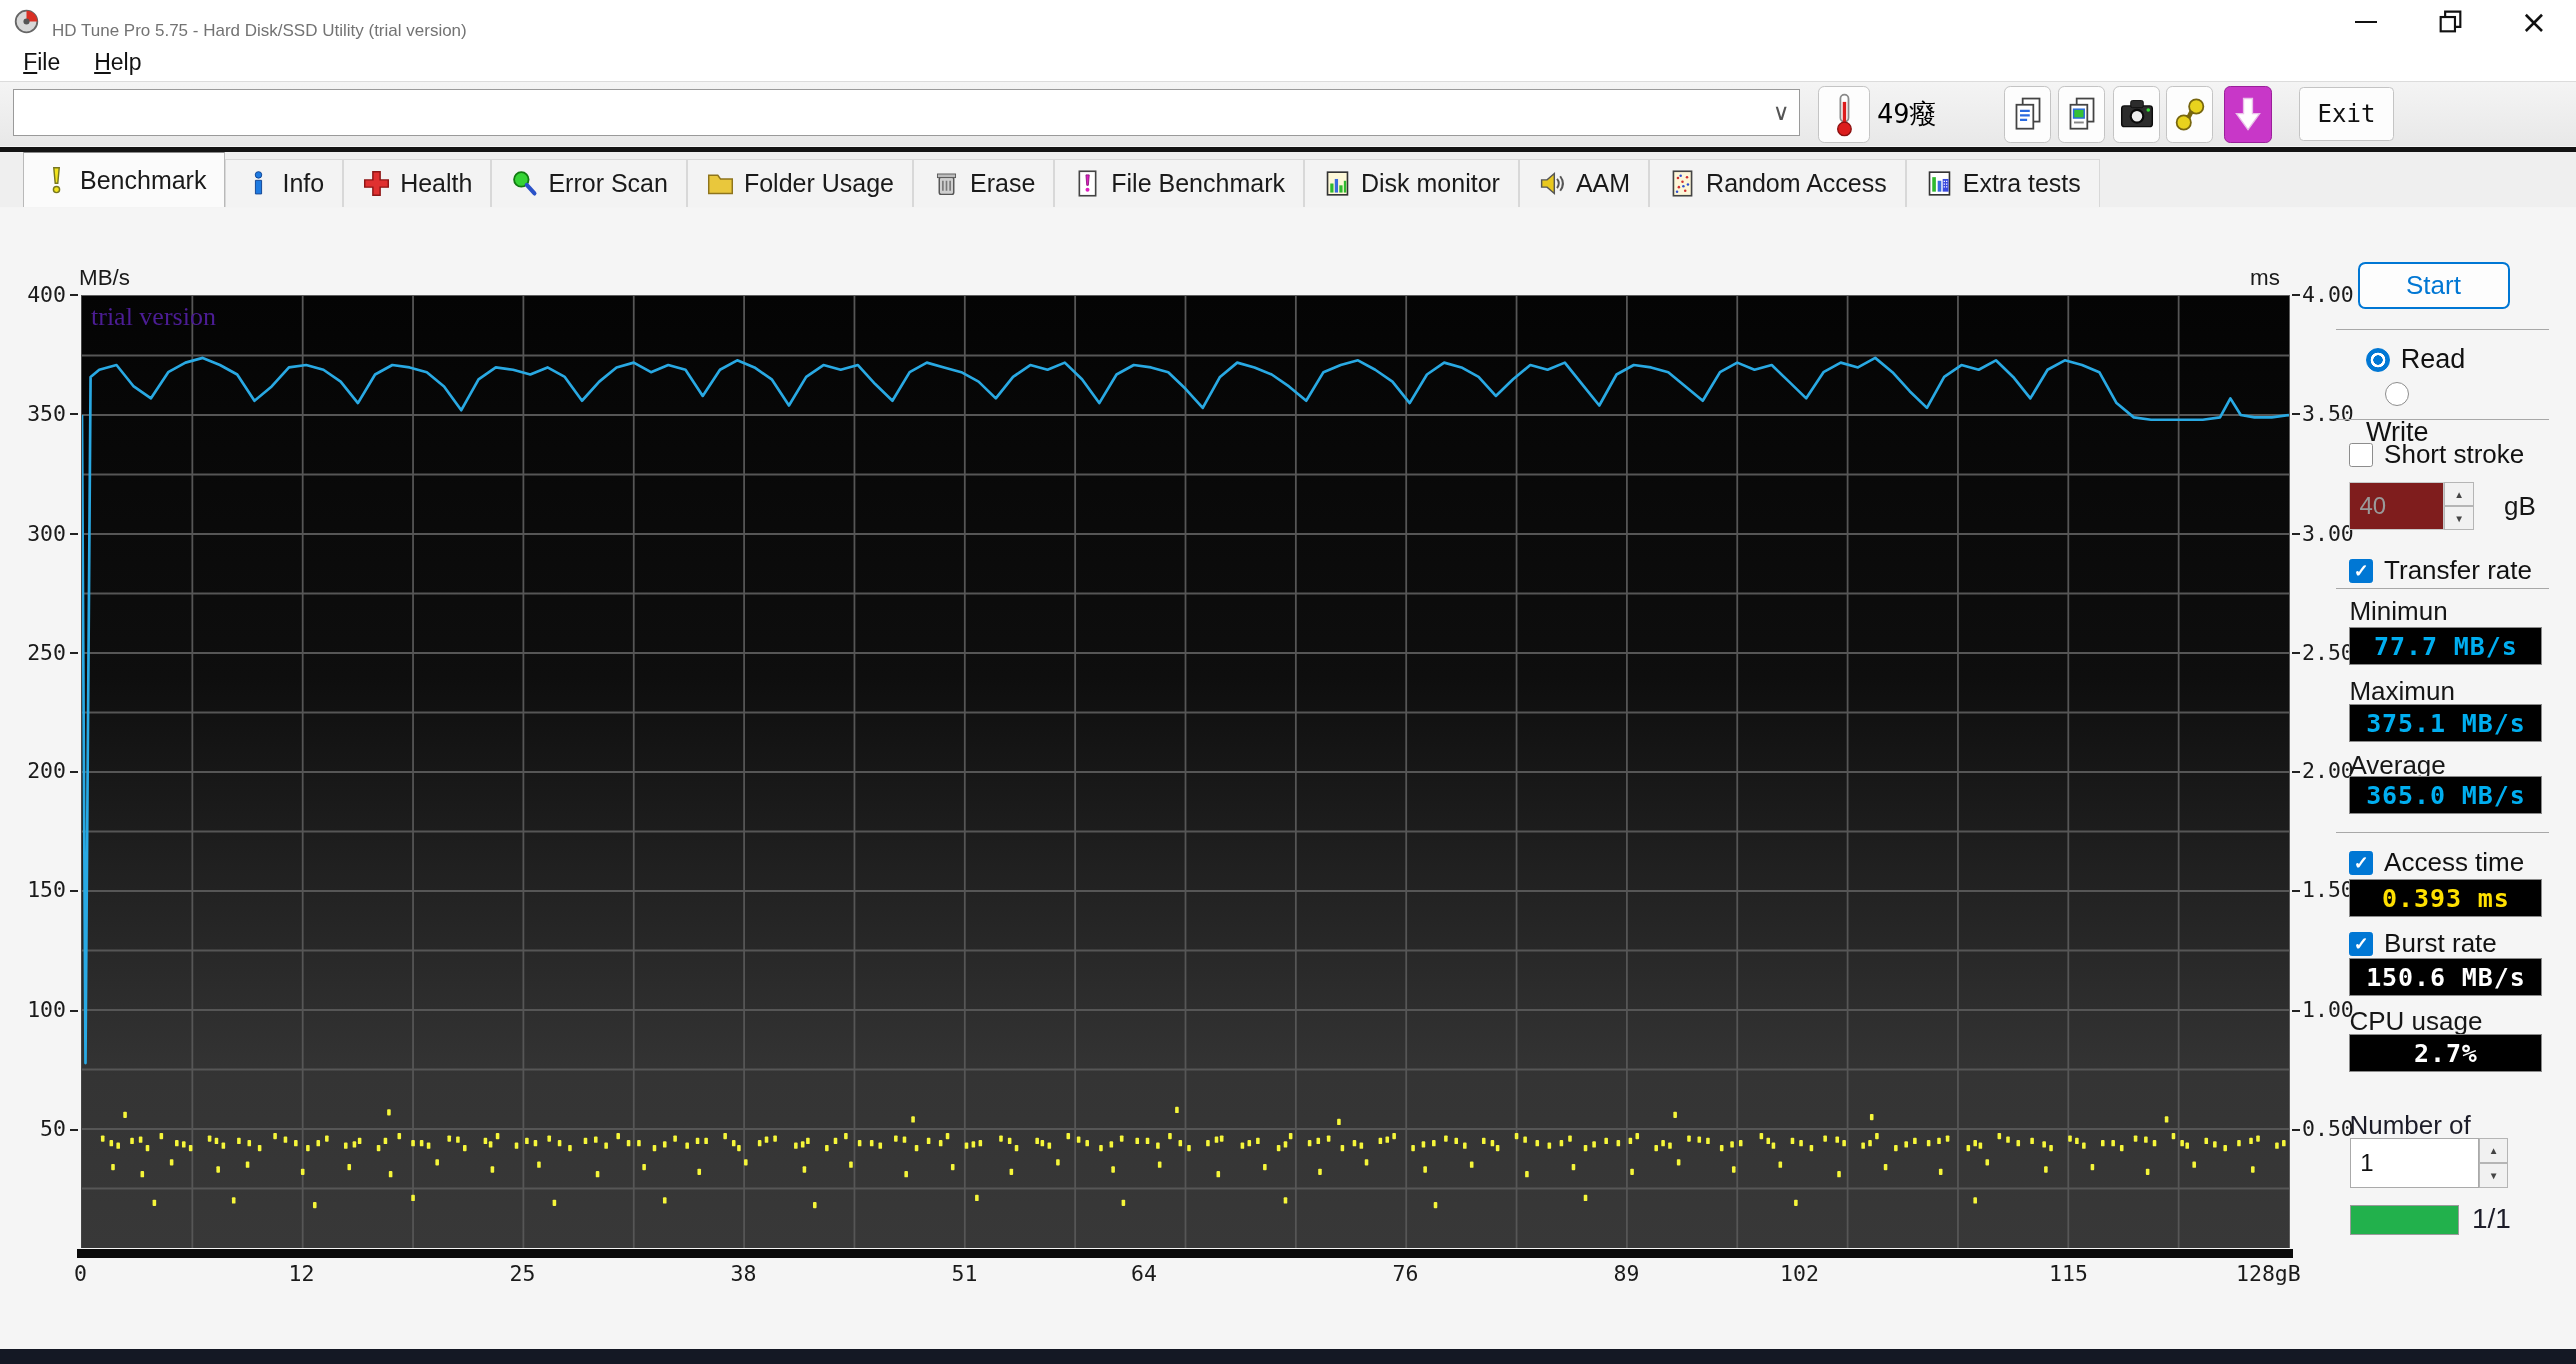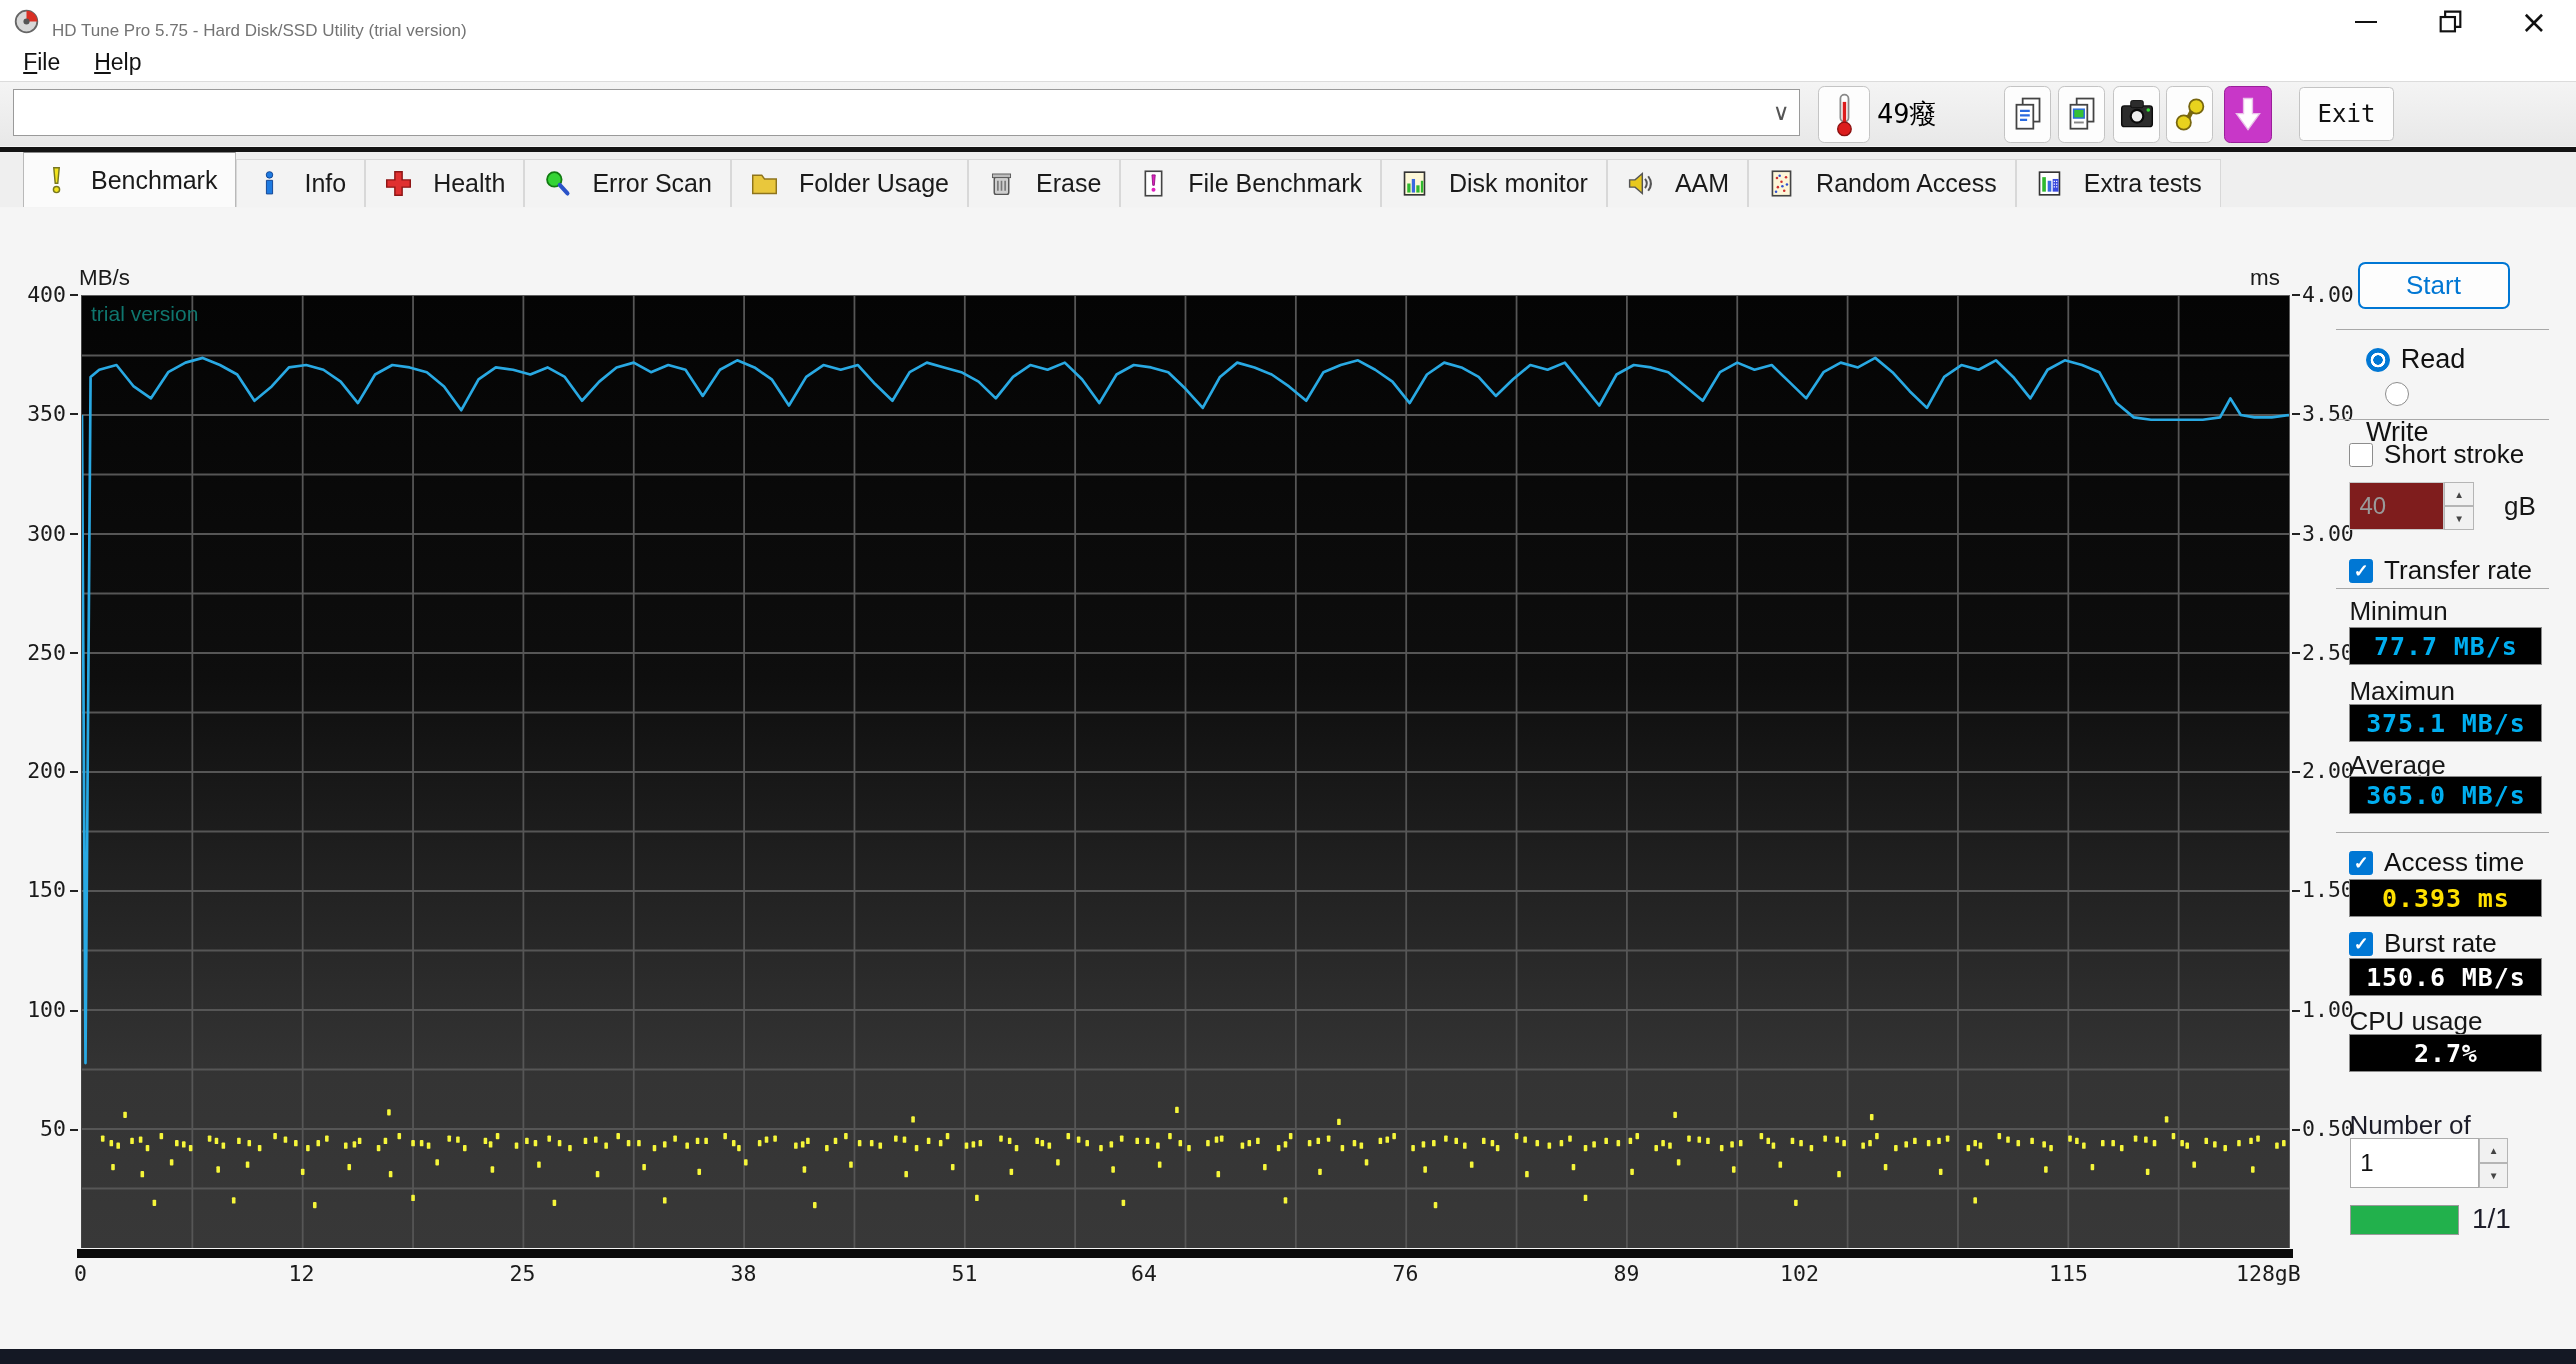--- a/index.html
+++ b/index.html
@@ -25,32 +25,32 @@
   .drive-dropdown{position:absolute;left:12.5px;top:7.2px;width:1787px;height:47px;background:#fff;border:1.8px solid #9a9a9a;box-sizing:border-box;display:flex;align-items:center;}
   .drive-dropdown .dd-inner{position:absolute;left:3.6px;top:3.6px;right:39px;bottom:3.6px;border:1.8px dotted #777;display:flex;align-items:center;padding-left:7.2px;font-family:"DejaVu Sans Mono",monospace;font-size:22.4px;color:#111;white-space:pre;}
   .dd-chevron{position:absolute;right:9px;top:9px;font-size:23px;color:#555;}
   .tool-btn{position:absolute;top:3.6px;height:57px;background:#fdfdfd;border:1.8px solid #c4c4c4;border-radius:6.3px;box-sizing:border-box;display:flex;align-items:center;justify-content:center;}
   .temp-text{position:absolute;left:1877px;top:14.3px;font-family:"DejaVu Sans Mono",monospace;font-size:27px;color:#000;}
   .exit-btn{position:absolute;left:2299px;top:5.4px;width:95px;height:54px;background:#fdfdfd;border:1.8px solid #c4c4c4;border-radius:4.5px;box-sizing:border-box;display:flex;align-items:center;justify-content:center;font-family:"DejaVu Sans Mono",monospace;font-size:24px;color:#111;}
   .black-rule{position:absolute;left:0;top:147px;width:2576px;height:5.4px;background:#141414;}
 
   
   .tabbar{position:absolute;left:0;top:152px;width:2576px;height:55px;background:#efefef;display:flex;align-items:flex-end;padding-left:23px;box-sizing:border-box;}
-  .tab{display:flex;align-items:center;gap:20px;height:48px;padding:0 18px;background:#f3f3f3;border:0.9px solid #d8d8d8;border-bottom:none;box-sizing:border-box;font-size:25px;color:#1a1a1a;white-space:nowrap;}
+  .tab{display:flex;align-items:center;gap:9px;height:48px;padding:0 18px;background:#f3f3f3;border:0.9px solid #d8d8d8;border-bottom:none;box-sizing:border-box;font-size:25px;color:#1a1a1a;white-space:nowrap;}
   .tab.active{height:55px;background:#fbfbfb;border-color:#b9b9b9;border-top:1.8px solid #8a8a8a;}
   .tab .ticon{width:29px;height:29px;display:inline-flex;}
 
   
   .content{position:absolute;left:0;top:208px;width:2576px;height:1141px;background:#f5f5f5;}
   .bottom-strip{position:absolute;left:0;top:1349px;width:2576px;height:16px;background:#141824;}
 
   
   .plot{position:absolute;left:81px;top:295px;width:2209px;height:953px;border-top:1.8px solid #5e5e5e;border-left:1.8px solid #454545;border-right:1.8px solid #5e5e5e;box-sizing:border-box;}
   .xaxis-bar{position:absolute;left:77px;top:1249px;width:2216px;height:9px;background:#0a0a0a;}
-  .watermark{position:absolute;left:91px;top:302px;font-size:21px;color:#0f766e;}
+  .watermark{position:absolute;left:91px;top:302px;font-size:26px;color:#4c1d95;font-family:Liberation Serif, serif;}
   .axis-label{position:absolute;font-size:22.4px;color:#1a1a1a;}
   .tick-label{position:absolute;font-family:"DejaVu Sans Mono",monospace;font-size:21.5px;color:#1a1a1a;}
   .tick-dash{position:absolute;width:8px;height:1.8px;background:#222;}
   .xbar-tick{position:absolute;width:1.8px;height:9px;background:#7d7d7d;}
 
   
   .panel{position:absolute;left:2336px;top:208px;width:240px;height:1141px;}
   .panel-rule{position:absolute;left:0;width:213px;height:0;border-top:1.8px solid #a8a8a8;}
   .start-btn{position:absolute;left:21.5px;top:54px;width:152px;height:47px;background:#fdfdfd;border:2.2px solid #0077d4;border-radius:7.2px;box-sizing:border-box;display:flex;align-items:center;justify-content:center;font-size:26px;color:#0077d4;}
   .opt-row{position:absolute;display:flex;align-items:center;gap:10.7px;font-size:27px;color:#111;}

